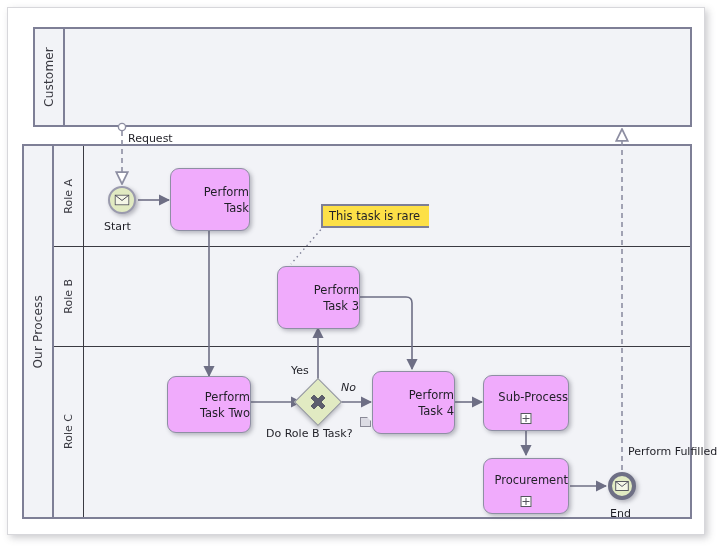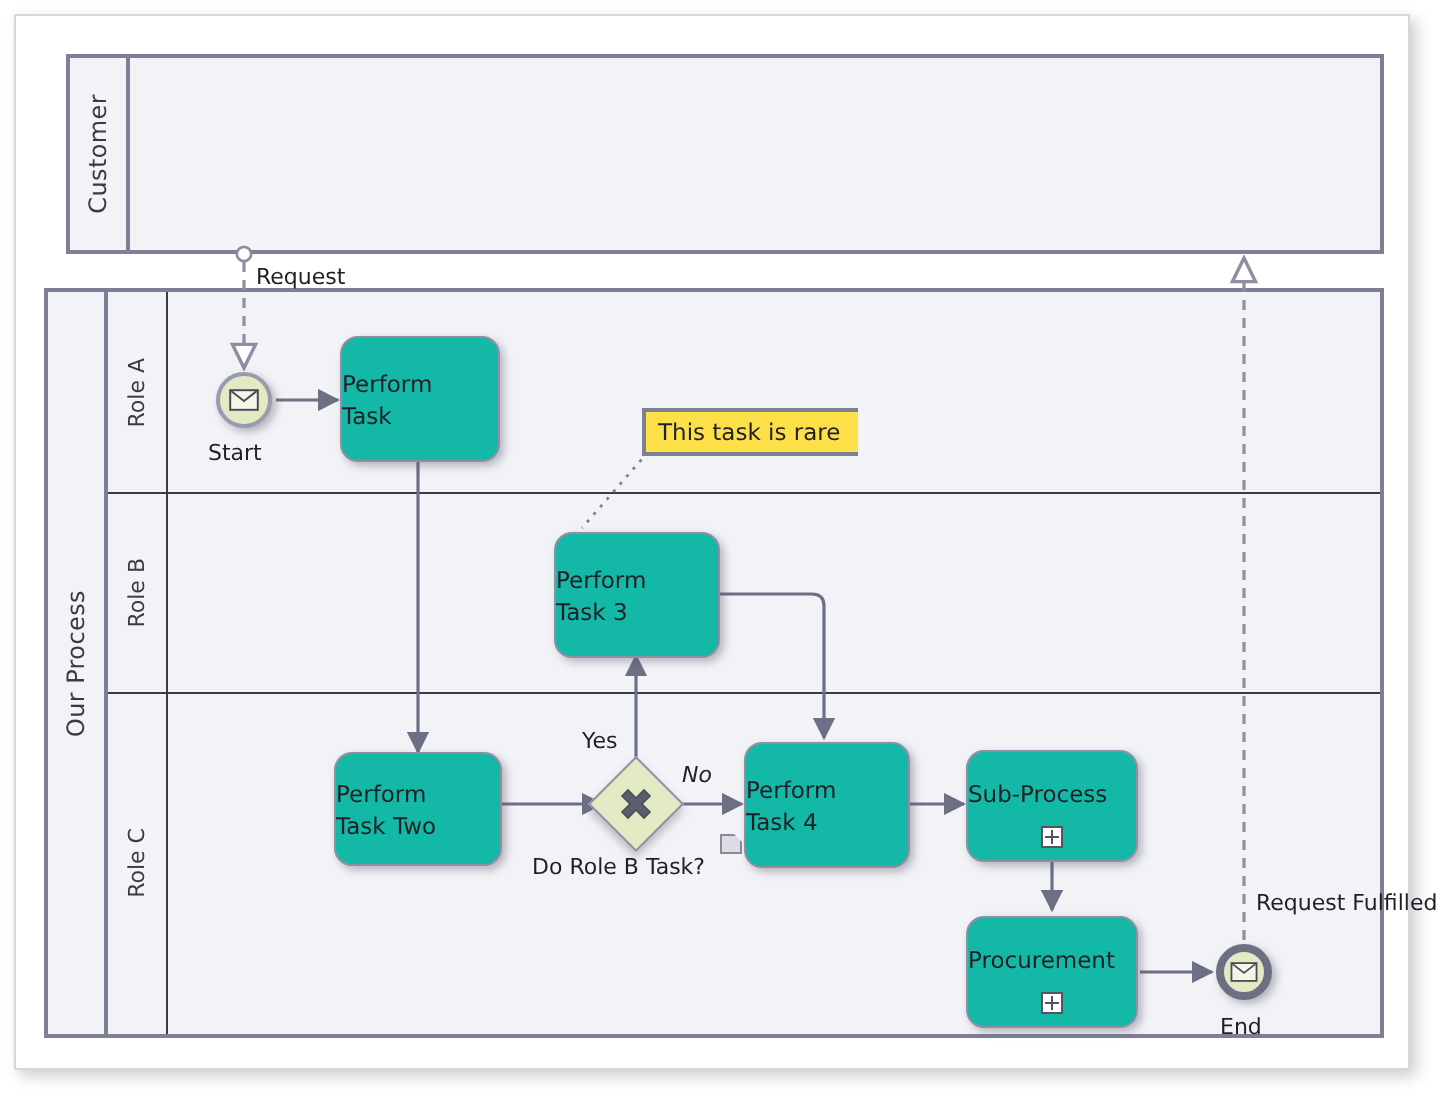--- a/index.html
+++ b/index.html
@@ -79,27 +79,27 @@
     transform: rotate(180deg);
     font-size: 11px;
     color: #3a3a42;
     white-space: nowrap;
   }
 
   
   .task {
     position: absolute;
     box-sizing: border-box;
-    background: #14b8a6;
+    background: #f0abfc;
     border: 1px solid #8e8fa3;
     border-radius: 9px;
     box-shadow: 2px 2px 4px rgba(80,80,95,0.38);
     display: flex;
     flex-direction: column;
-    align-items: flex-start;
+    align-items: flex-end;
     justify-content: center;
     font-size: 11.5px;
     color: #1f1f26;
     line-height: 16px;
     text-align: center;
   }
   .task .tline { display: block; }
   .subproc-marker {
     position: absolute;
     bottom: 6px;
@@ -313,20 +313,20 @@
         <path d="M -7 -4 L -4 -7 L 0 -3 L 4 -7 L 7 -4 L 3 0 L 7 4 L 4 7 L 0 3 L -4 7 L -7 4 L -3 0 Z" fill="#5c5d6e" stroke="#4a4b59" stroke-width="0.8"></path>
       </g>
     </svg>
     <div class="lbl" style="left:258px; top:419px;">Do Role B Task?</div>
     <span class="note-icon" style="left:352px; top:409px;"></span>
 
     <div class="lbl" style="left:283px; top:356px;">Yes</div>
     <div class="lbl" style="left:333px; top:373px;font-style:italic;">No</div>
 
     <div class="lbl" style="left:120px; top:124px;">Request</div>
-    <div class="lbl" style="left:620px; top:437px;">Request Fulfilled</div>
+    <div class="lbl" style="left:620px; top:437px;">Perform Fulfilled</div>
 
     <div class="annotation" style="left:313px; top:196px; width:108px; height:24px;">
       <span>This task is rare</span>
     </div>
 
   </div>
 </div>
 
 </body></html>

